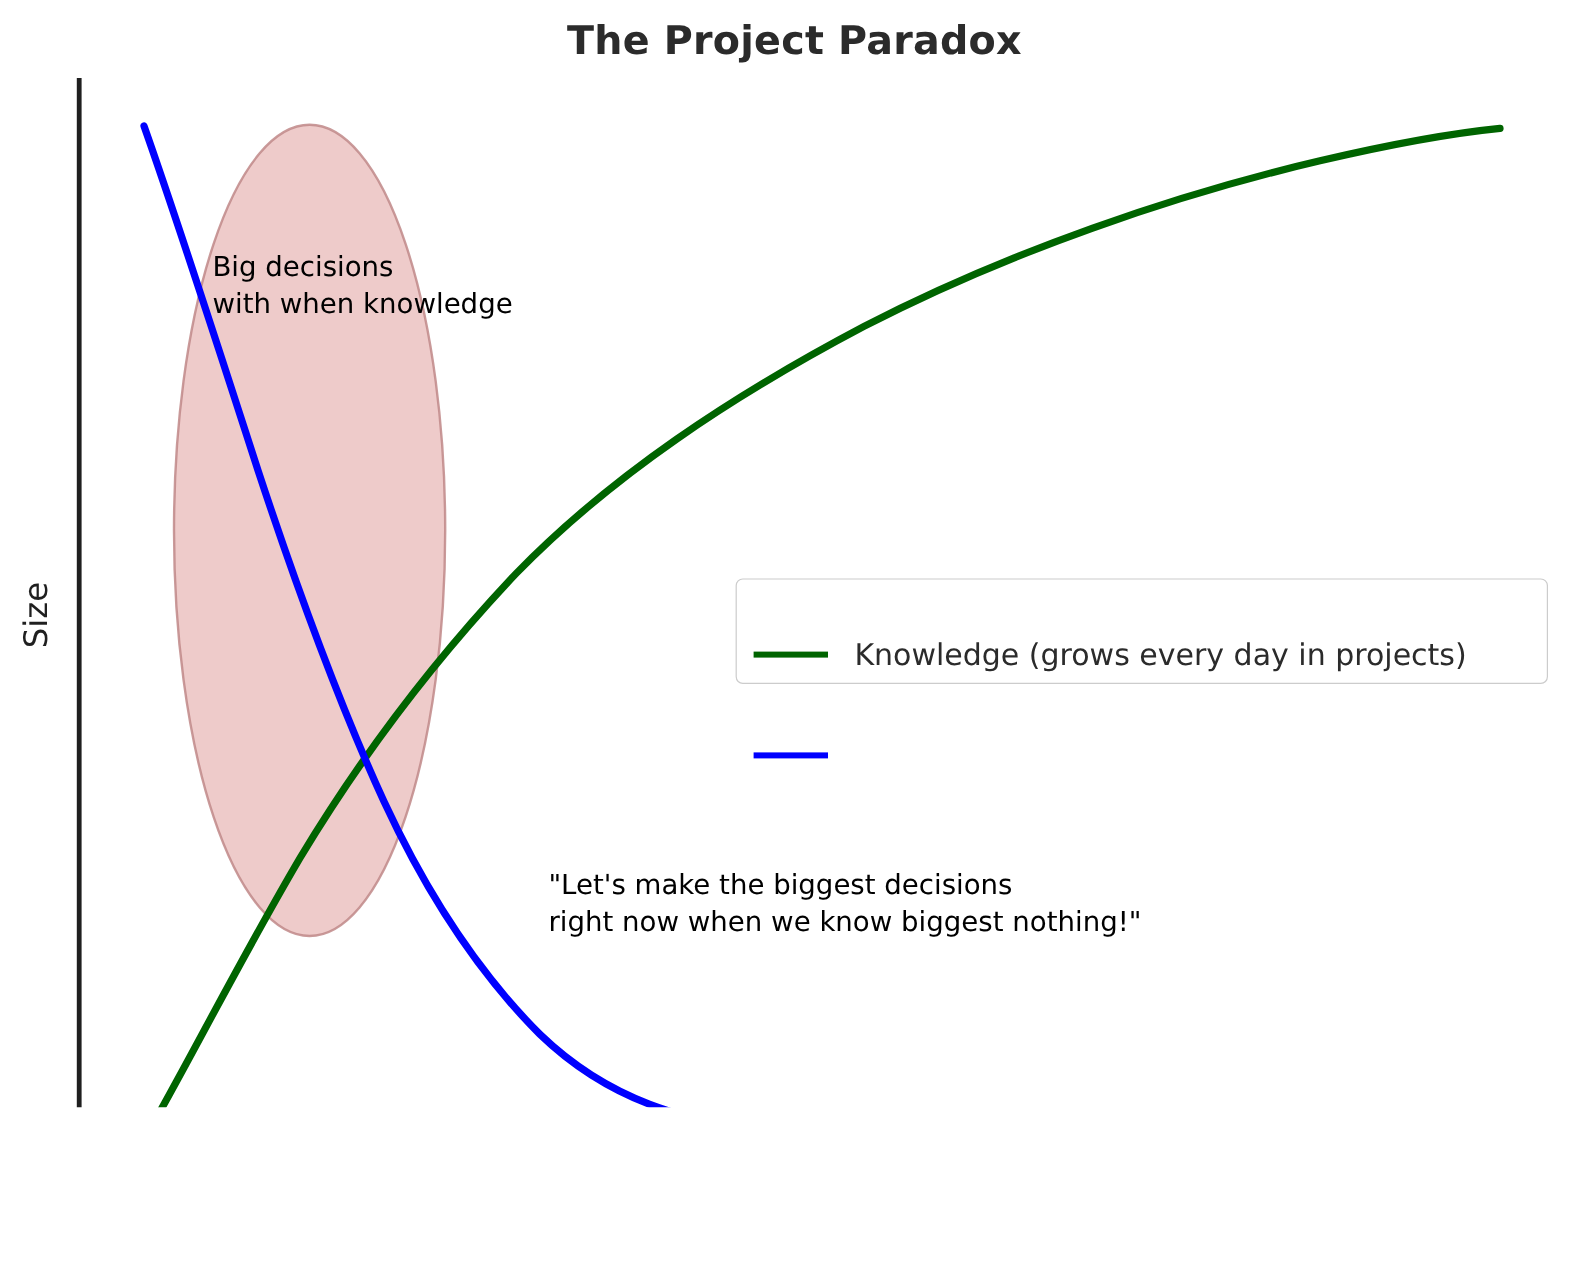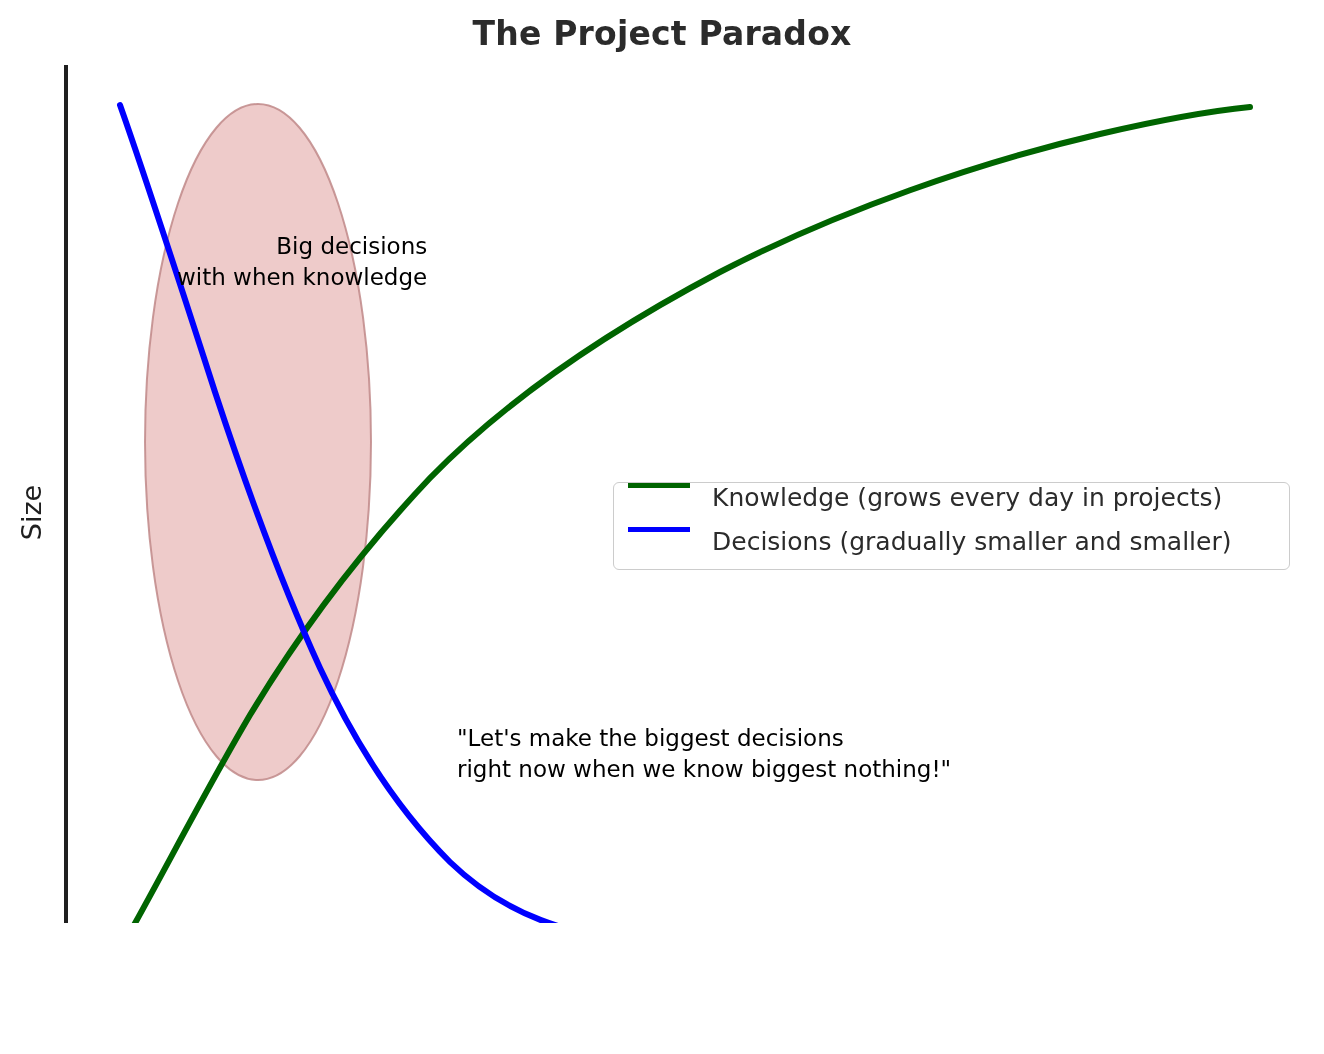--- a/index.html
+++ b/index.html
@@ -61,43 +61,44 @@
   .annot {
     position: absolute;
     font-size: 23px;
     line-height: 31px;
     color: #000000;
     white-space: pre;
     font-family: "DejaVu Sans", sans-serif;
   }
   #annot-ellipse {
     left: 177px;
-    top: 231px;
-    text-align: right;
+    top: 208px;
   }
   #annot-quote {
     left: 457px;
     top: 723px;
   }
   .legend-box {
     position: absolute;
     left: 613px;
     top: 482px;
     width: 677px;
     height: 88px;
     background: #ffffff;
     border: 1px solid #cccccc;
     border-radius: 6px;
     box-sizing: border-box;
     padding: 0;
   }
   .legend-row {
     display: flex;
+    align-items: center;
     height: 44px;
     padding-left: 14px;
+    margin-top: 40px;
   }
   .legend-swatch {
     width: 62px;
     height: 5px;
     margin-right: 22px;
     flex: 0 0 auto;
   }
   .legend-label {
     font-size: 25px;
     color: #2b2b2b;
@@ -141,17 +142,16 @@
 
   <div class="annot" id="annot-quote"><span>"Let's make the biggest decisions</span><br><span>right now when we know biggest nothing!"</span></div>
 
   <div class="legend-box">
     <div class="legend-row">
       <span class="legend-swatch" style="background:#006400"></span>
       <span class="legend-label">Knowledge (grows every day in projects)</span>
     </div>
     <div class="legend-row">
       <span class="legend-swatch" style="background:#0000FF"></span>
-      <span class="legend-label">Decisions (gradually smaller and smaller)</span>
     </div>
   </div>
 
 </div>
 
 </body></html>

